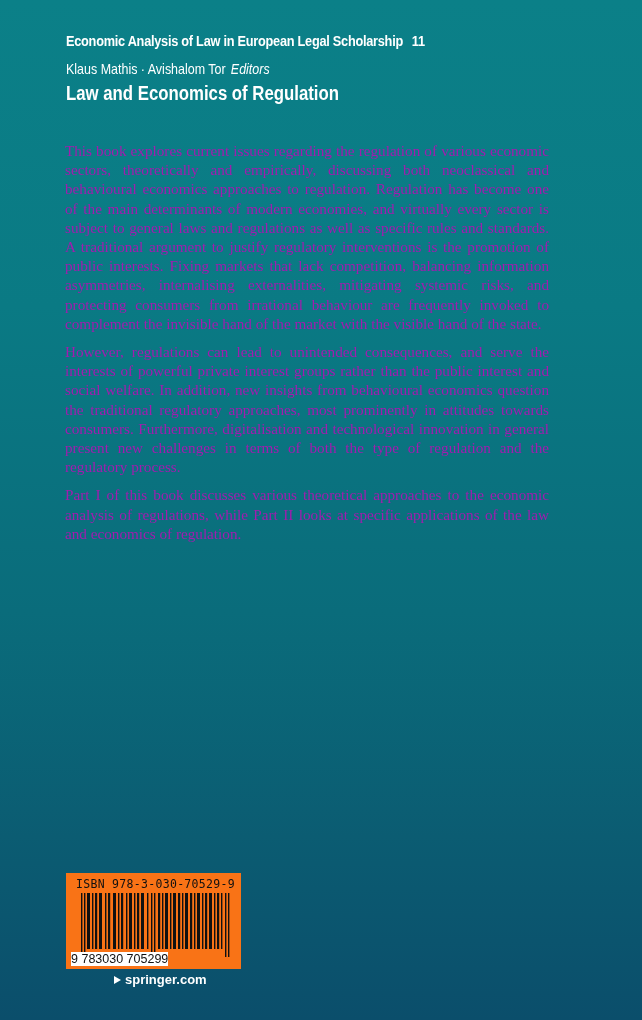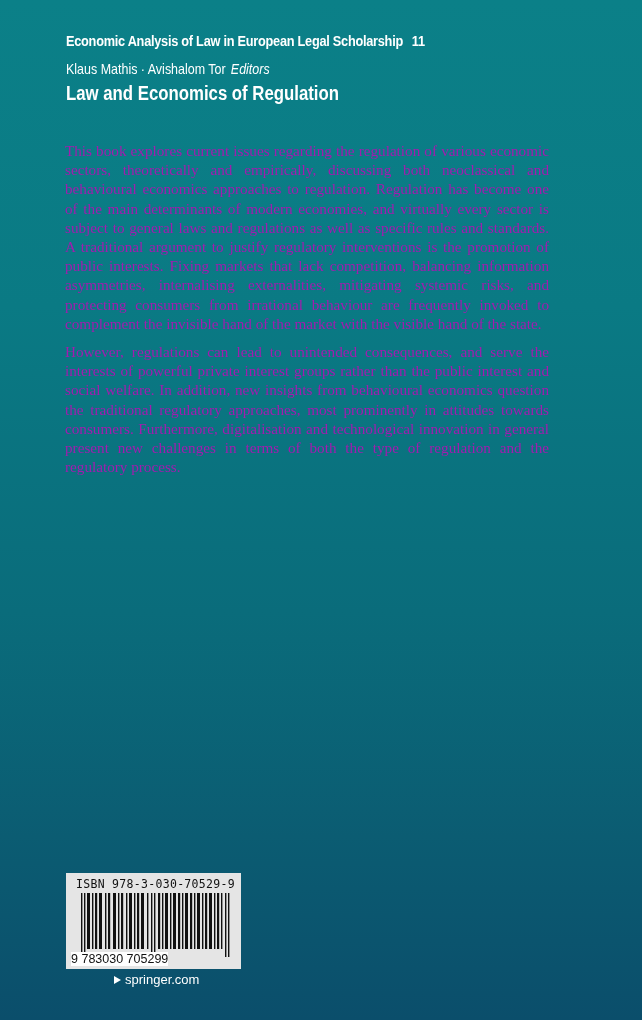--- a/index.html
+++ b/index.html
@@ -32,39 +32,39 @@
     }
     .blurb {
       position: absolute; left: 65px; top: 141px; width: 484px;
       font-family: "Liberation Serif", serif;
       font-size: 15.2px; line-height: 19.2px; color: #a21caf;
       text-align: justify; hyphens: none;
     }
     .blurb p { margin: 0 0 9px 0; }
     .isbn-box {
       position: absolute; left: 66px; top: 873px; width: 175px; height: 96px;
-      background: #e5e5e5; box-sizing: border-box;
+      background: #f97316; box-sizing: border-box;
     }
     .isbn-text {
       position: absolute; left: 10px; top: 4px;
       font-family: "DejaVu Sans Mono", monospace; font-size: 11.5px; color: #111;
       letter-spacing: 0.3px; white-space: nowrap;
     }
     .barcode {
       position: absolute; left: 15px; top: 20px; width: 150px; height: 64px;
     }
     .barcode-digits {
       position: absolute; left: 5px; top: 79px;
       font-family: Liberation Sans, sans-serif; font-size: 12.5px; color: #111;
       white-space: nowrap; background: transparent;
     }
     .barcode-digits span { background: #fff; }
     .springer {
       position: absolute; left: 66px; top: 972px;
-      font-family: "Liberation Sans", sans-serif; font-weight: normal;
+      font-family: "Liberation Sans", sans-serif; font-weight: bold;
       font-size: 13px; color: #fff; white-space: nowrap;
       display: flex; align-items: center; gap: 4px; padding-left: 48px;
     }
     .springer .arrow {
       width: 0; height: 0; border-left: 7px solid #fff;
       border-top: 4.5px solid transparent; border-bottom: 4.5px solid transparent;
       display: inline-block;
     }
   </style>
 </head>
@@ -75,20 +75,21 @@
     <span>Economic Analysis of Law in European Legal Scholarship</span><span class="num">11</span>
   </div>
   <div class="editors">
     <span>Klaus Mathis · Avishalom Tor</span><span class="role">Editors</span>
   </div>
   <div class="title">Law and Economics of Regulation</div>
 
   <div class="blurb">
     <p>This book explores current issues regarding the regulation of various economic sectors, theoretically and empirically, discussing both neoclassical and behavioural economics approaches to regulation. Regulation has become one of the main determinants of modern economies, and virtually every sector is subject to general laws and regulations as well as specific rules and standards. A traditional argument to justify regulatory interventions is the promotion of public interests. Fixing markets that lack competition, balancing information asymmetries, internalising externalities, mitigating systemic risks, and protecting consumers from irrational behaviour are frequently invoked to complement the invisible hand of the market with the visible hand of the state.</p>
     <p>However, regulations can lead to unintended consequences, and serve the interests of powerful private interest groups rather than the public interest and social welfare. In addition, new insights from behavioural economics question the traditional regulatory approaches, most prominently in attitudes towards consumers. Furthermore, digitalisation and technological innovation in general present new challenges in terms of both the type of regulation and the regulatory process.</p>
+    <p>Part I of this book discusses various theoretical approaches to the economic analysis of regulations, while Part II looks at specific applications of the law and economics of regulation.</p>
   </div>
 
   <div class="isbn-box">
     <div class="isbn-text">ISBN 978-3-030-70529-9</div>
     <svg class="barcode" viewBox="0 0 150 64" preserveAspectRatio="none">
       <g fill="#111">
         <rect x="0" y="0" width="1.4" height="64"></rect>
         <rect x="3" y="0" width="1.4" height="64"></rect>
         <rect x="6" y="0" width="3" height="56"></rect>
         <rect x="11" y="0" width="1.4" height="56"></rect>

